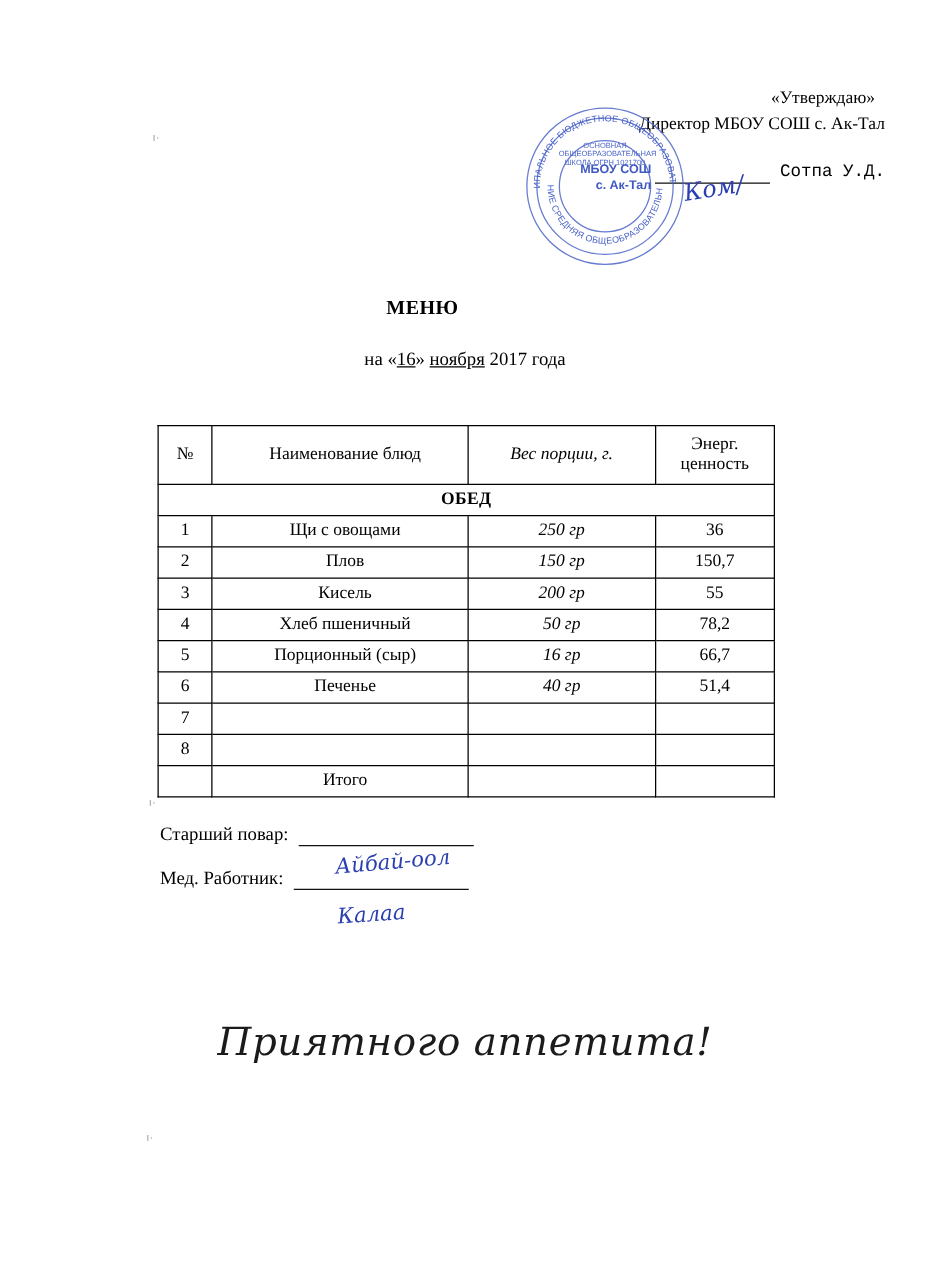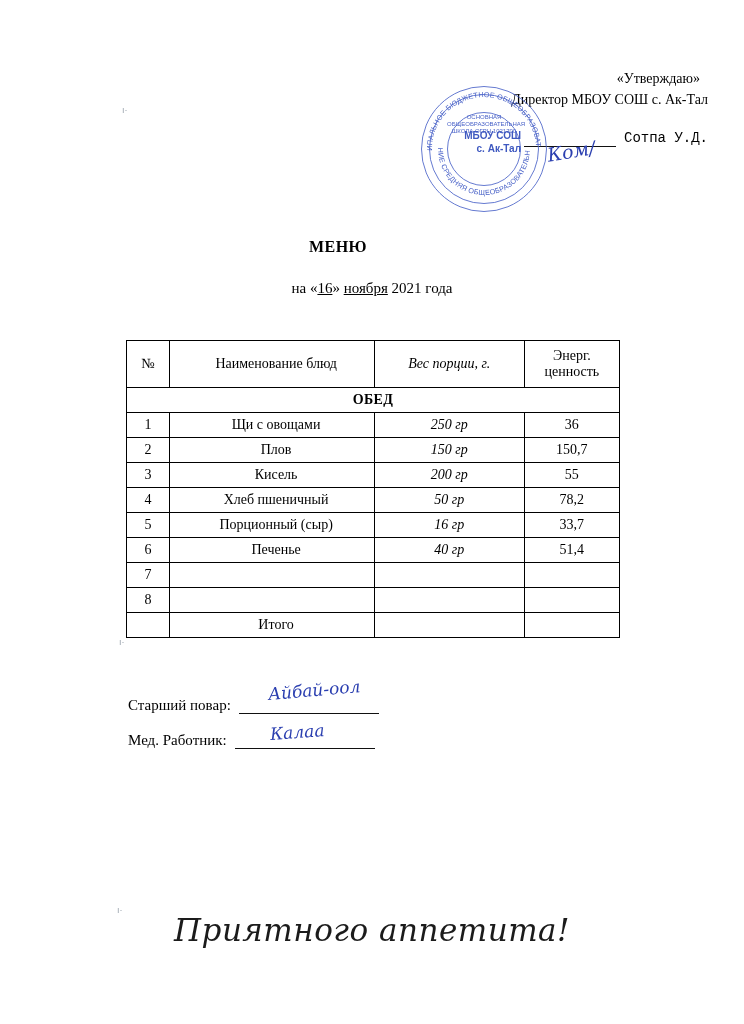--- a/index.html
+++ b/index.html
@@ -178,21 +178,21 @@
     text-align: center;
     font-weight: bold;
     letter-spacing: .3px;
   }
   td.empty { height: 20px; }
 
   
   .sign-area {
     position: absolute;
     left: 128px;
-    top: 697px;
+    top: 660px;
     font-size: 15px;
   }
   .sign-row {
     display: flex;
     align-items: flex-end;
     margin-bottom: 18px;
     position: relative;
   }
   .sign-label { white-space: nowrap; }
   .sign-line {
@@ -211,21 +211,21 @@
   .sig-med {
     left: 270px;
     top: 722px;
     font-size: 17px;
     transform: rotate(-4deg);
   }
 
   
   .bon-appetit {
     position: absolute;
-    top: 912px;
+    top: 816px;
     left: 0;
     width: 744px;
     text-align: center;
     font-family: "DejaVu Serif", serif;
     font-style: italic;
     font-size: 31px;
     color: #1b1b1b;
     letter-spacing: .5px;
   }
 
@@ -272,21 +272,21 @@
       <div>МБОУ СОШ</div>
       <div>с. Ак-Тал</div>
     </div>
   </div>
 
   <div class="sig-hand sig-director">Ком/</div>
 
   <div class="menu-title">МЕНЮ</div>
 
   <div class="menu-date">
-    <span>на «</span><span class="u">16</span><span>» </span><span class="u">ноября</span><span> 2021 года</span>
+    <span>на «</span><span class="u">16</span><span>» </span><span class="u">ноября</span><span> 2017 года</span>
   </div>
 
   <table class="menu-table">
     <thead>
       <tr>
         <th class="col-num">№</th>
         <th class="col-name" style="text-align:center">Наименование блюд</th>
         <th class="col-weight">Вес порции, г.</th>
         <th class="col-energy">
           <div>Энерг.</div>
@@ -319,21 +319,21 @@
       <tr>
         <td class="col-num">4</td>
         <td class="col-name">Хлеб пшеничный</td>
         <td class="col-weight">50 гр</td>
         <td class="col-energy">78,2</td>
       </tr>
       <tr>
         <td class="col-num">5</td>
         <td class="col-name">Порционный (сыр)</td>
         <td class="col-weight">16 гр</td>
-        <td class="col-energy">33,7</td>
+        <td class="col-energy">66,7</td>
       </tr>
       <tr>
         <td class="col-num">6</td>
         <td class="col-name">Печенье</td>
         <td class="col-weight">40 гр</td>
         <td class="col-energy">51,4</td>
       </tr>
       <tr>
         <td class="col-num">7</td>
         <td class="col-name empty"></td>

